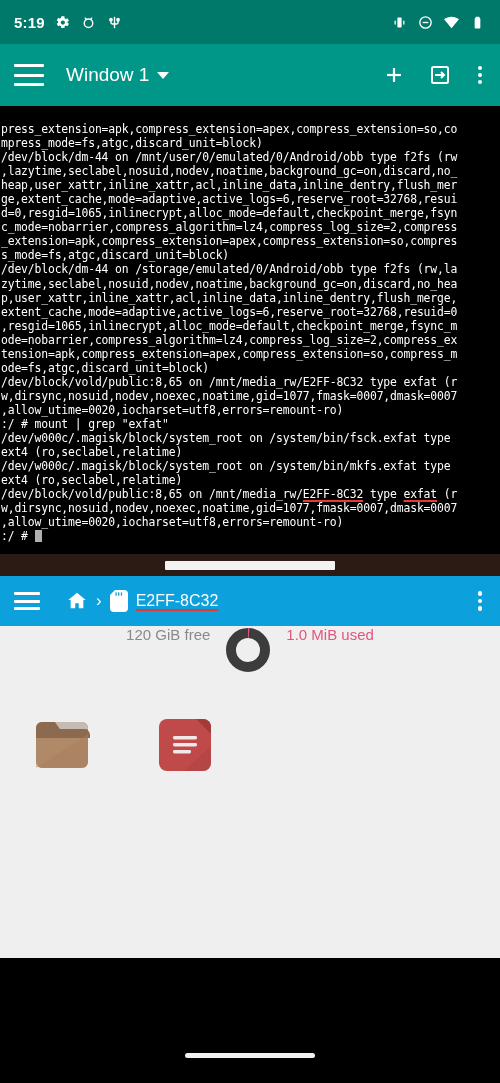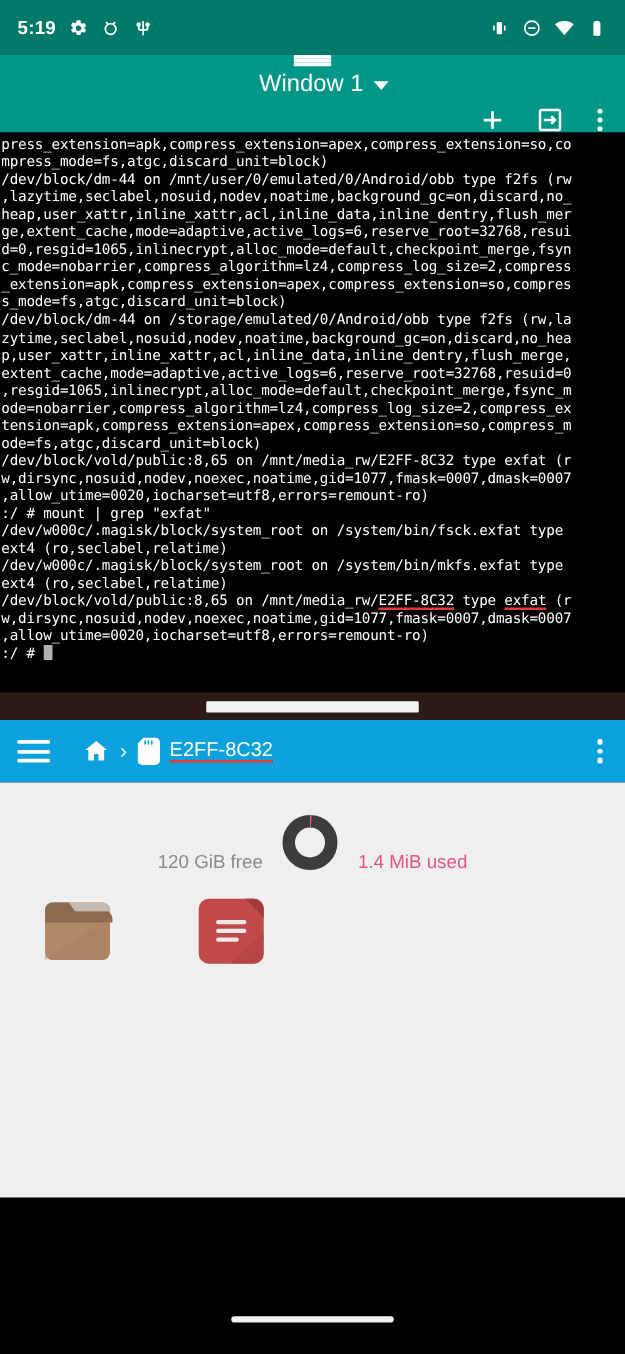--- a/index.html
+++ b/index.html
@@ -14,39 +14,39 @@
     display:flex; align-items:center; padding:0 14px;
   }
   .sb-left { display:flex; gap:9px; }
   .sb-right { display:flex; align-items:center; gap:9px; margin-left:auto; }
   .sb-time { font-size:15px; font-weight:600; letter-spacing:.2px; }
   .sb-ico { width:17px; height:17px; display:block; }
 
   
   .term-toolbar {
     height:62px; background:#009688; color:#fff;
-    display:flex; align-items:center; padding:0 14px; gap:4px;flex-direction:column;
+    display:flex; align-items:center; padding:0 14px; gap:4px;
   }
   .tb-burger { width:30px; height:22px; display:flex; flex-direction:column;
                justify-content:space-between; cursor:pointer; }
   .tb-burger span { display:block; height:3px; background:#fff; border-radius:1px; }
   .tb-title { font-size:19px; margin-left:18px; display:flex; align-items:center; gap:8px; }
   .caret { width:0;height:0;border-left:6px solid transparent;border-right:6px solid transparent;
            border-top:7px solid #fff; display:inline-block; }
   .tb-right { margin-left:auto; display:flex; align-items:center; gap:22px; }
   .tb-ico { width:24px; height:24px; display:block; }
   .kebab { display:flex; flex-direction:column; gap:3px; align-items:center; padding:4px; }
   .kebab i { width:4px;height:4px;border-radius:50%;background:#fff;display:block; }
 
   
   .terminal {
     background:#000; color:#fff;
     font-family:"DejaVu Sans Mono", monospace;
     font-size:11.4px; line-height:14.05px;
-    padding:2px 1px 0 1px;
+    padding:16px 1px 0 1px;
     height:448px; overflow:hidden; white-space:pre;
     letter-spacing:-0.15px;
   }
   .terminal .u { text-decoration:underline; text-decoration-color:#e53935;
                  text-decoration-thickness:2px; text-underline-offset:2px; }
   .cursor { display:inline-block; width:7px; height:12px; background:#b0b0b0;
             vertical-align:-2px; }
 
   .scroll-strip { height:22px; background:#2b1b14; display:flex;
                   align-items:center; justify-content:center; }
@@ -63,21 +63,21 @@
   .crumbs { display:flex; align-items:center; gap:8px; margin-left:26px; }
   .crumb-sep { font-size:17px; opacity:.95; }
   .crumb-cur { font-size:16px; text-decoration:underline; text-decoration-color:#e53935;
                text-decoration-thickness:2px; text-underline-offset:3px; }
   .fm-kebab { margin-left:auto; display:flex; flex-direction:column; gap:3px;
               align-items:center; padding:4px; }
   .fm-kebab i { width:4.5px;height:4.5px;border-radius:50%;background:#fff;display:block; }
 
   .fm-body { background:#EFEFEF; height:332px; }
 
-  .storage-row { display:flex; align-items:flex-end; justify-content:center;
+  .storage-row { display:flex; align-items:flex-start; justify-content:center;
                  height:72px; gap:14px; }
   .free-txt { font-size:15px; color:#8a8a8a; }
   .used-txt { font-size:15px; color:#E3557F; }
   .donut { width:48px; height:48px; position:relative; }
 
   .grid { display:flex; padding:10px 0 0 0; }
   .tile { width:123px; display:flex; flex-direction:column; align-items:center;
           padding-top:8px; }
   .tile-icon { width:58px; height:58px; }
   .tile-label { margin-top:8px; font-size:14px; line-height:18px; color:#4a4a4a;
@@ -194,21 +194,21 @@
   <div class="fm-body">
 
     <div class="storage-row">
       <span class="free-txt">120 GiB free</span>
       <div class="donut">
         <svg viewBox="0 0 48 48" style="width:48px;height:48px">
           <circle cx="24" cy="24" r="17" fill="none" stroke="#3c3c3c" stroke-width="10"></circle>
           <circle cx="24" cy="24" r="17" fill="none" stroke="#E3557F" stroke-width="10" stroke-dasharray="1.1 105" transform="rotate(-90 24 24)"></circle>
         </svg>
       </div>
-      <span class="used-txt">1.4 MiB used</span>
+      <span class="used-txt">1.0 MiB used</span>
     </div>
 
     <div class="grid">
       <div class="tile">
         <svg class="tile-icon" viewBox="0 0 58 58">
           <rect x="3" y="6" width="52" height="46" rx="6" fill="#B08968"></rect>
           <path d="M3 12a6 6 0 016-6h13l5 7h24a6 6 0 016 6v3H3z" fill="#8C6A4F"></path>
           <path d="M22 6l5 7h28v-1a6 6 0 00-6-6H22z" fill="#C6BBB3"></path>
           <path d="M3 52L55 18v28a6 6 0 01-6 6H9a6 6 0 01-6-6z" fill="#A87F5E" opacity=".45"></path>
         </svg>

